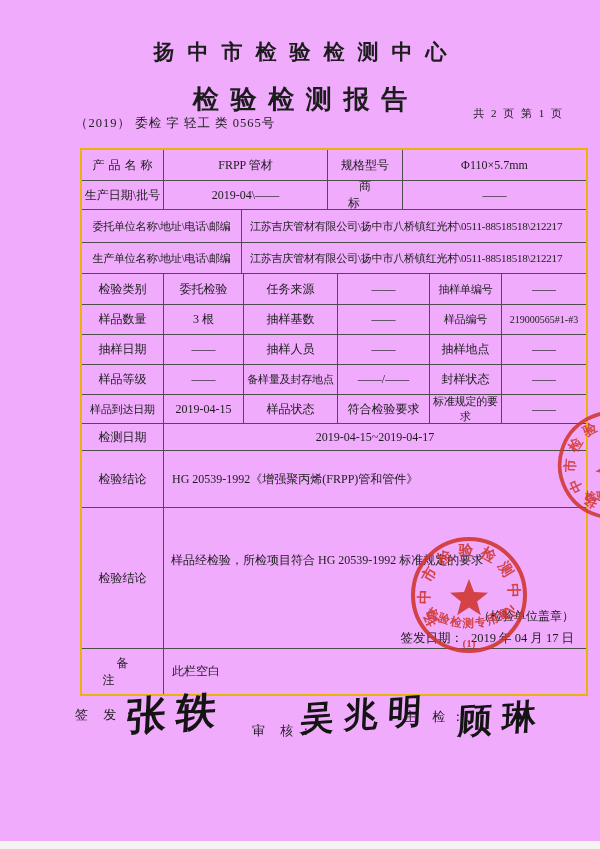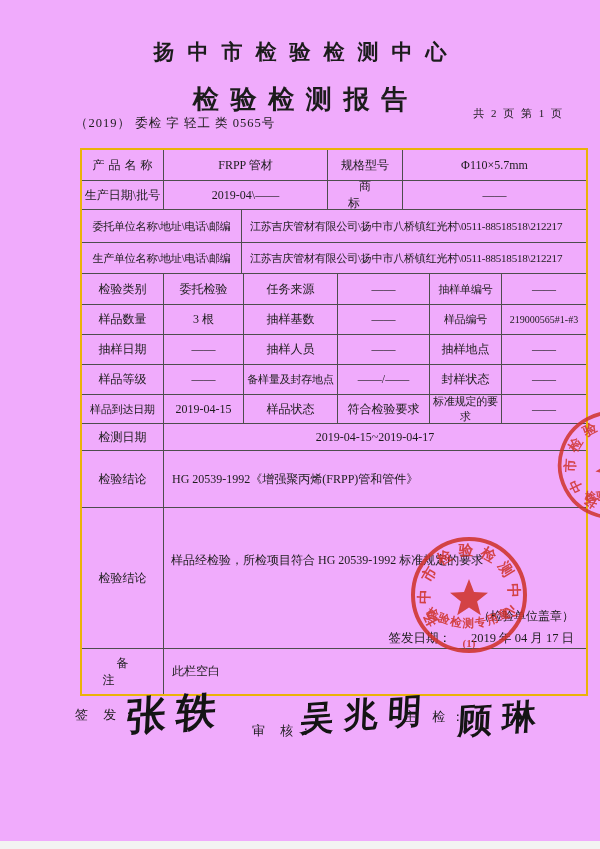--- a/index.html
+++ b/index.html
@@ -33,21 +33,21 @@
   .ls22{letter-spacing:22px;text-indent:22px;}
   .ls28{letter-spacing:28px;text-indent:28px;}
   .small{font-size:11px;letter-spacing:-0.2px;}
   .tiny{font-size:10px;}
   .pad8{padding-left:8px;}
 
   
   .concl{position:relative;display:block;}
   .concl-text{position:absolute;left:7px;top:44px;font-size:12px;}
   .seal-note{position:absolute;right:12px;top:100px;font-size:12px;}
-  .issue-line{position:absolute;right:12px;top:122px;font-size:12.5px;display:flex;gap:20px;}
+  .issue-line{position:absolute;right:12px;top:122px;font-size:12.5px;display:flex;gap:8px;}
 
   
   .sig-label{position:absolute;font-size:13px;letter-spacing:6px;}
   .sig-name{position:absolute;font-size:34px;font-weight:600;color:#141414;
             letter-spacing:10px;white-space:nowrap;
             transform:rotate(-4deg) skewX(-7deg);}
 
   
   .stamp{position:absolute;opacity:0.88;pointer-events:none;}
   .stamp-main{left:409px;top:535px;}

